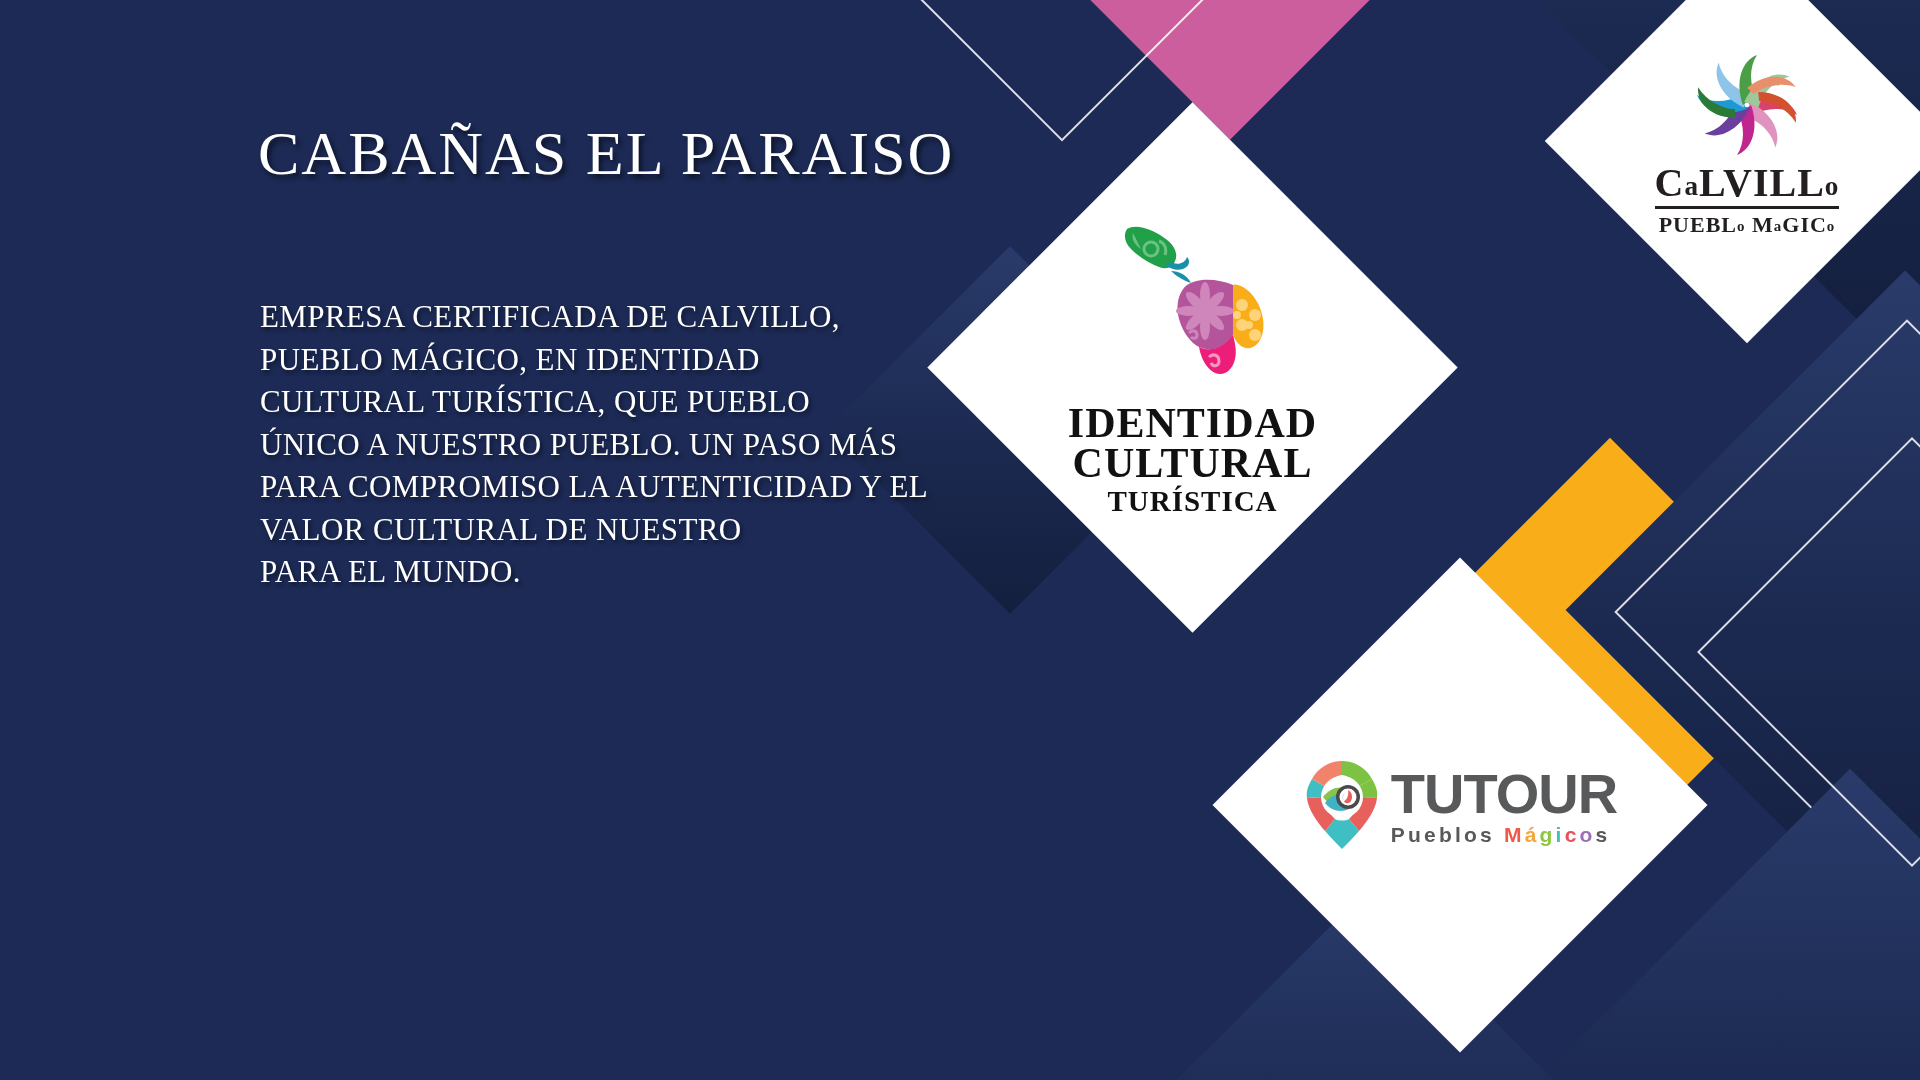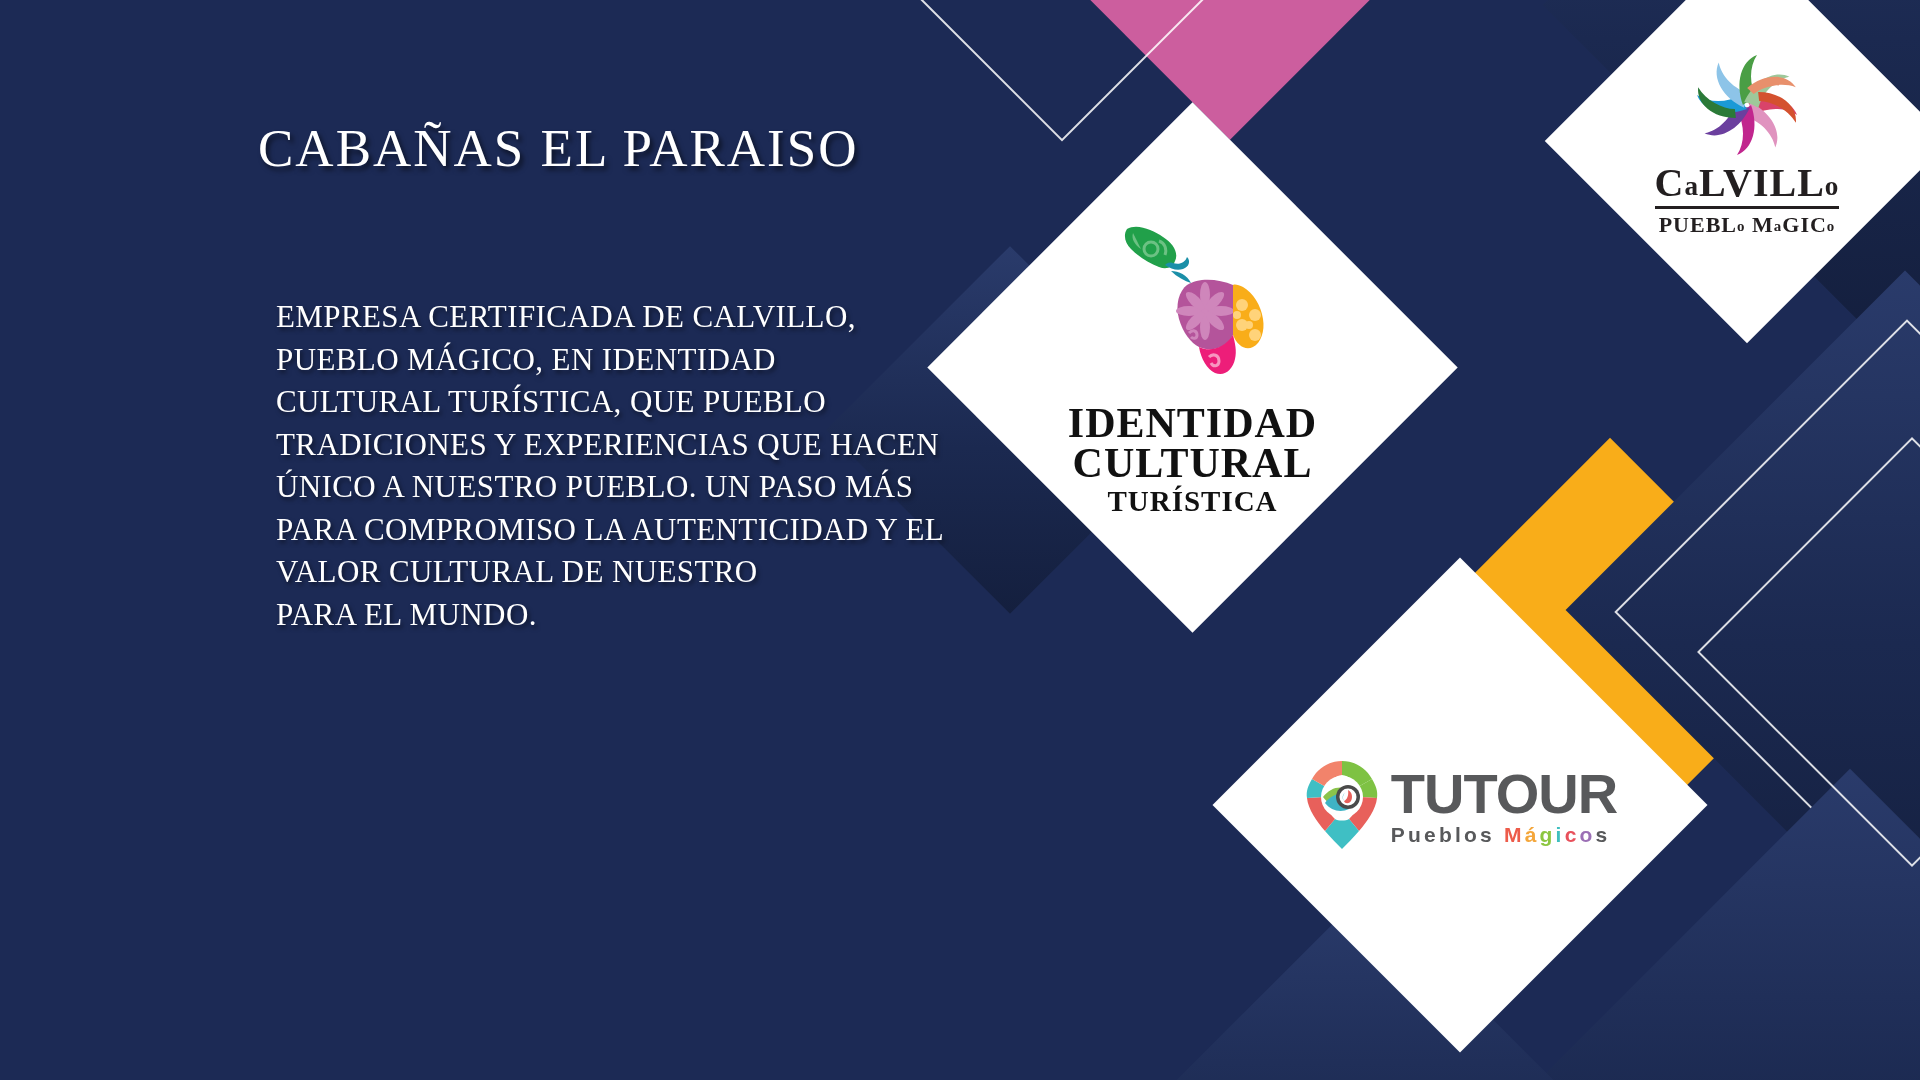--- a/index.html
+++ b/index.html
@@ -14,27 +14,27 @@
   .bg{position:absolute;inset:0;overflow:hidden;}
   .dia{position:absolute;transform:rotate(45deg);}
   .outline{border:2px solid rgba(255,255,255,.85);background:transparent;}
 
   
   .navy{background:linear-gradient(135deg,#2a3b6b 0%,#1b2950 55%,#141f3e 100%);}
 
   
   .title{
     position:absolute;left:258px;top:118px;
-    font-size:53px;letter-spacing:2px;color:#ffffff;
+    font-size:62px;letter-spacing:2px;color:#ffffff;
     font-weight:400;
     text-shadow:3px 4px 5px rgba(0,0,0,.55);
     white-space:nowrap;
   }
   .body-copy{
-    position:absolute;left:276px;top:296px;width:760px;
+    position:absolute;left:260px;top:296px;width:760px;
     color:#ffffff;font-size:31px;line-height:42.5px;letter-spacing:.4px;
     text-shadow:2px 3px 4px rgba(0,0,0,.5);
   }
   .body-copy .ln{display:block;white-space:nowrap;}
 
   
   .card{
     position:absolute;background:#ffffff;transform:rotate(45deg);
     box-shadow:0 0 0 0 rgba(0,0,0,0);
   }
@@ -113,21 +113,20 @@
 
     <div class="dia outline" style="left:1760px;top:500px;width:300px;height:300px;"></div>
   </div>
 
   <div class="title">CABAÑAS EL PARAISO</div>
 
   <div class="body-copy">
     <span class="ln">EMPRESA CERTIFICADA DE CALVILLO,</span>
     <span class="ln">PUEBLO MÁGICO, EN IDENTIDAD</span>
     <span class="ln">CULTURAL TURÍSTICA, QUE PUEBLO</span>
-    <span class="ln">TRADICIONES Y EXPERIENCIAS QUE HACEN</span>
     <span class="ln">ÚNICO A NUESTRO PUEBLO. UN PASO MÁS</span>
     <span class="ln">PARA COMPROMISO LA AUTENTICIDAD Y EL</span>
     <span class="ln">VALOR CULTURAL DE NUESTRO</span>
     <span class="ln">PARA EL MUNDO.</span>
   </div>
 
   <div class="card" style="left:1604px;top:-2px;width:286px;height:286px;">
     <div class="card-inner">
       <div class="calvillo-wrap">
 

